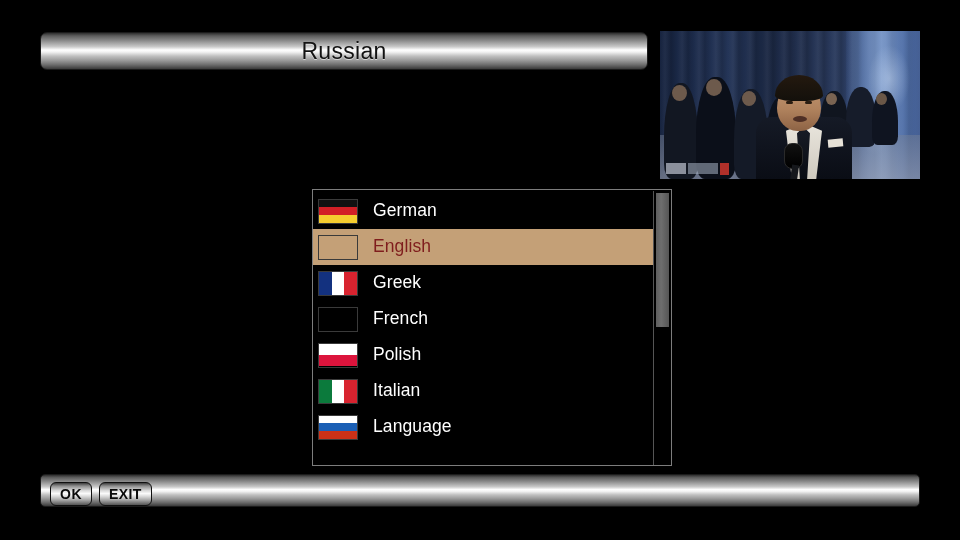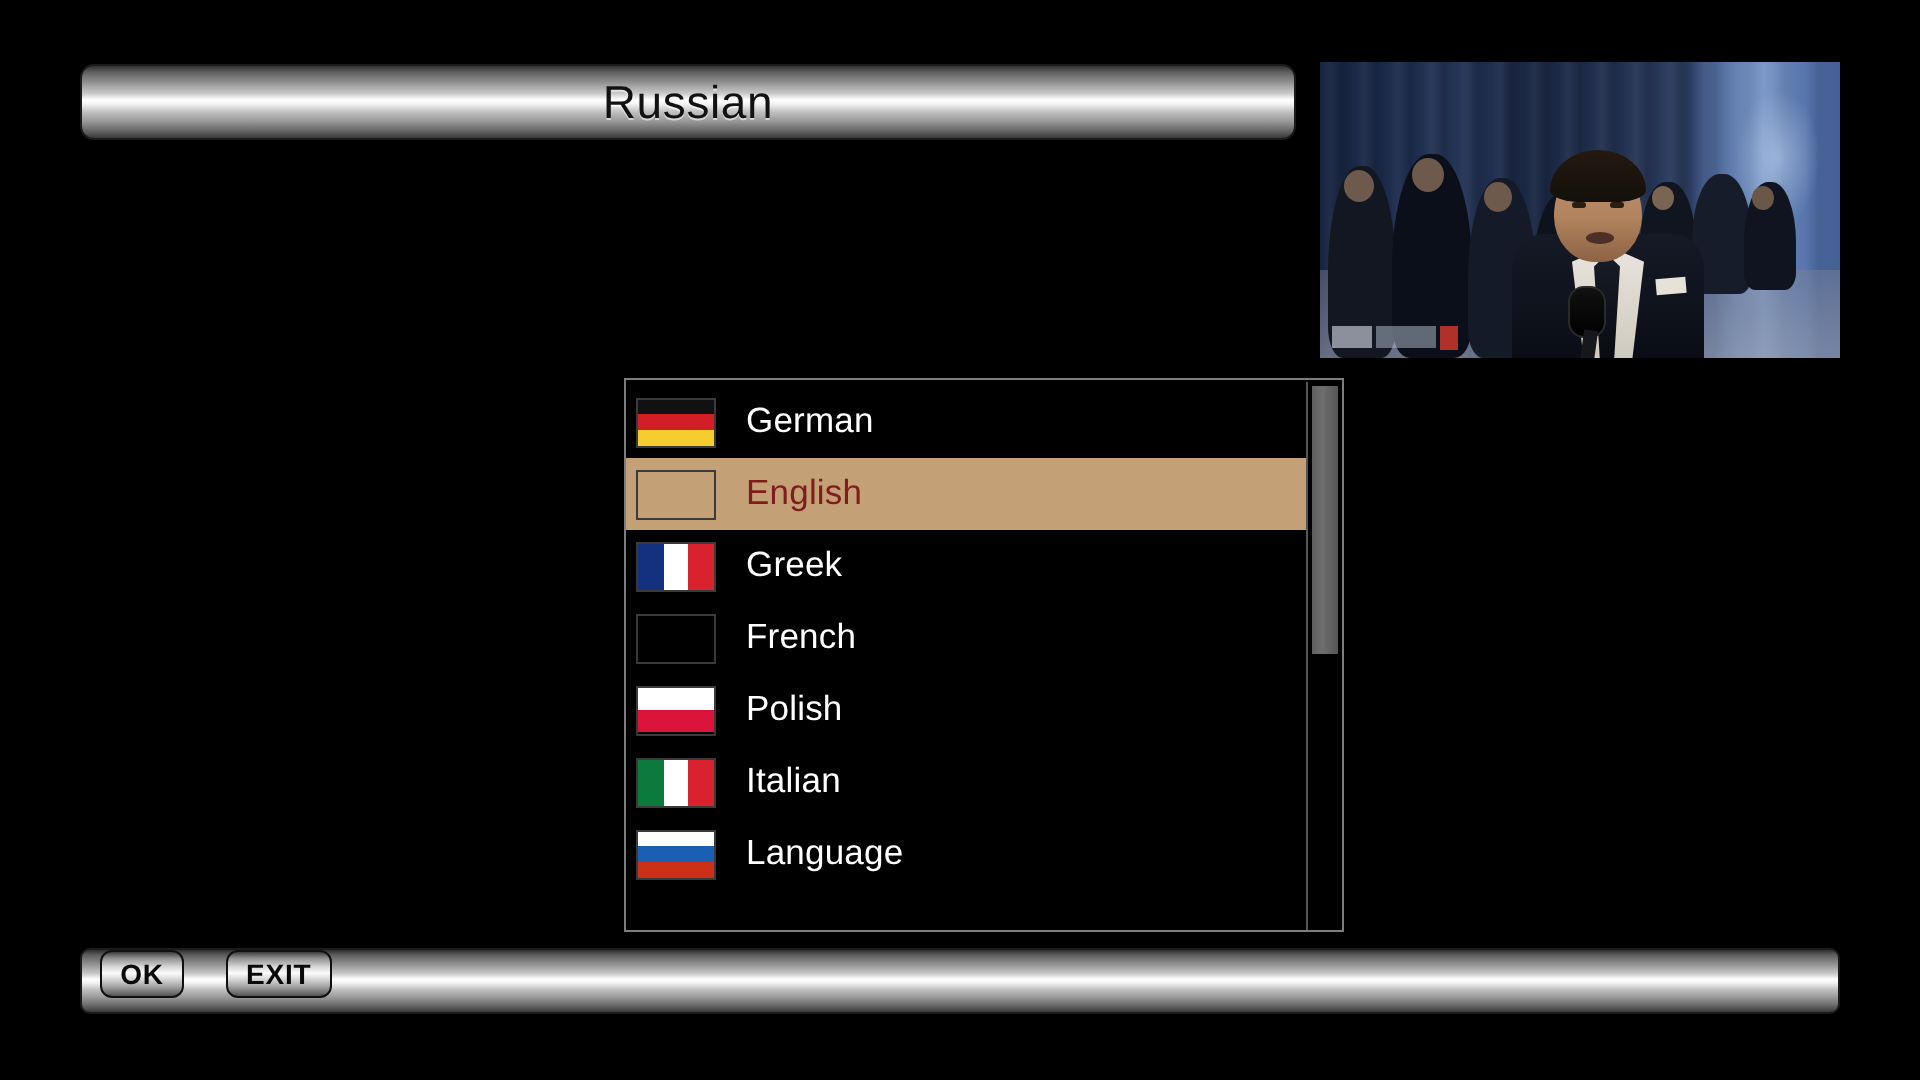--- a/index.html
+++ b/index.html
@@ -325,23 +325,23 @@
   #footer-bar {
     position: absolute;
     left: 40px;
     top: 474px;
     width: 880px;
     height: 33px;
     border-radius: 5px;
     border: 1px solid #1b1b1b;
     overflow: hidden;
     display: flex;
-    align-items: flex-start;
+    align-items: flex-end;
     padding-left: 9px;
-    gap: 21px;
+    gap: 7px;
   }
   .fbtn {
     height: 24px;
     min-width: 42px;
     padding: 0 9px;
     border: 1.6px solid #101010;
     border-radius: 6px;
     display: flex;
     align-items: center;
     justify-content: center;

